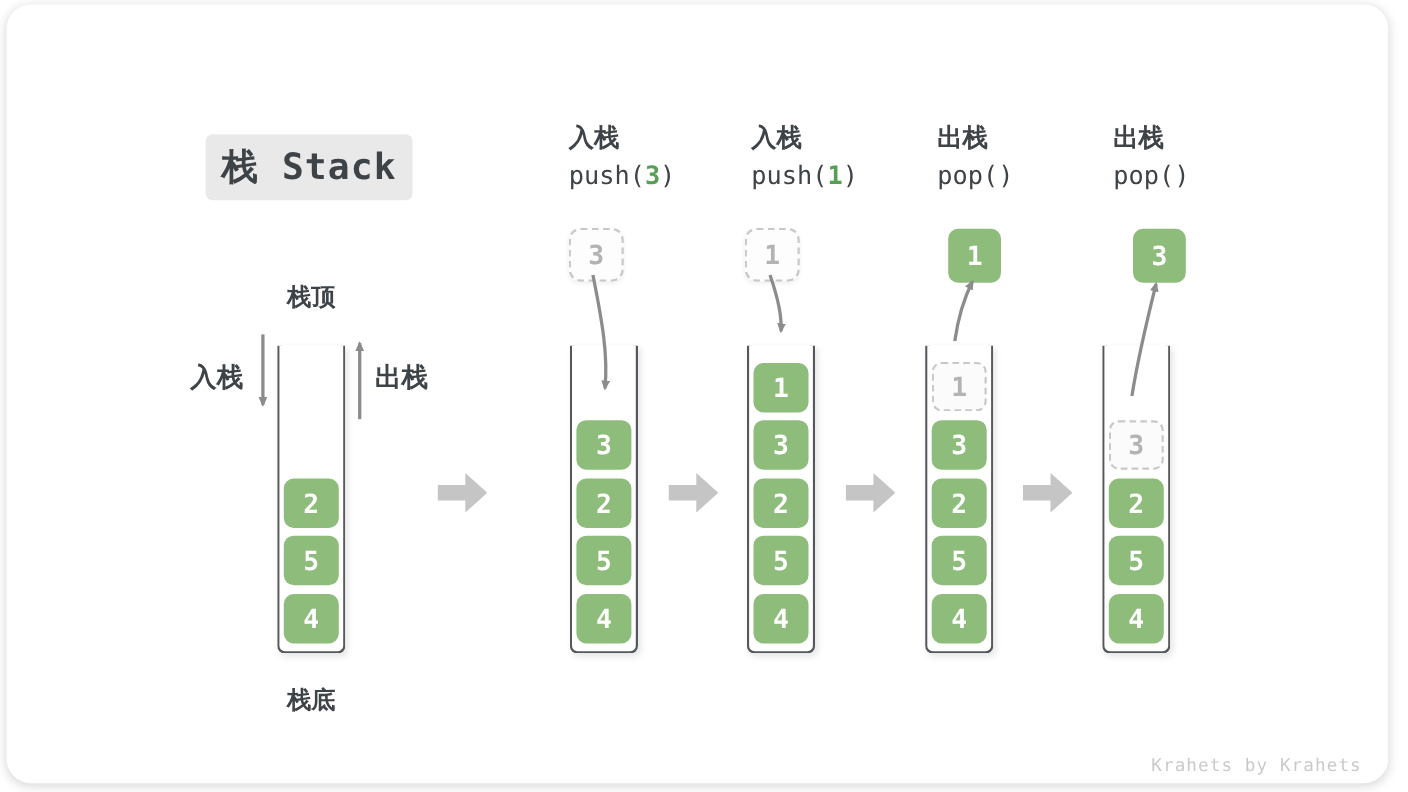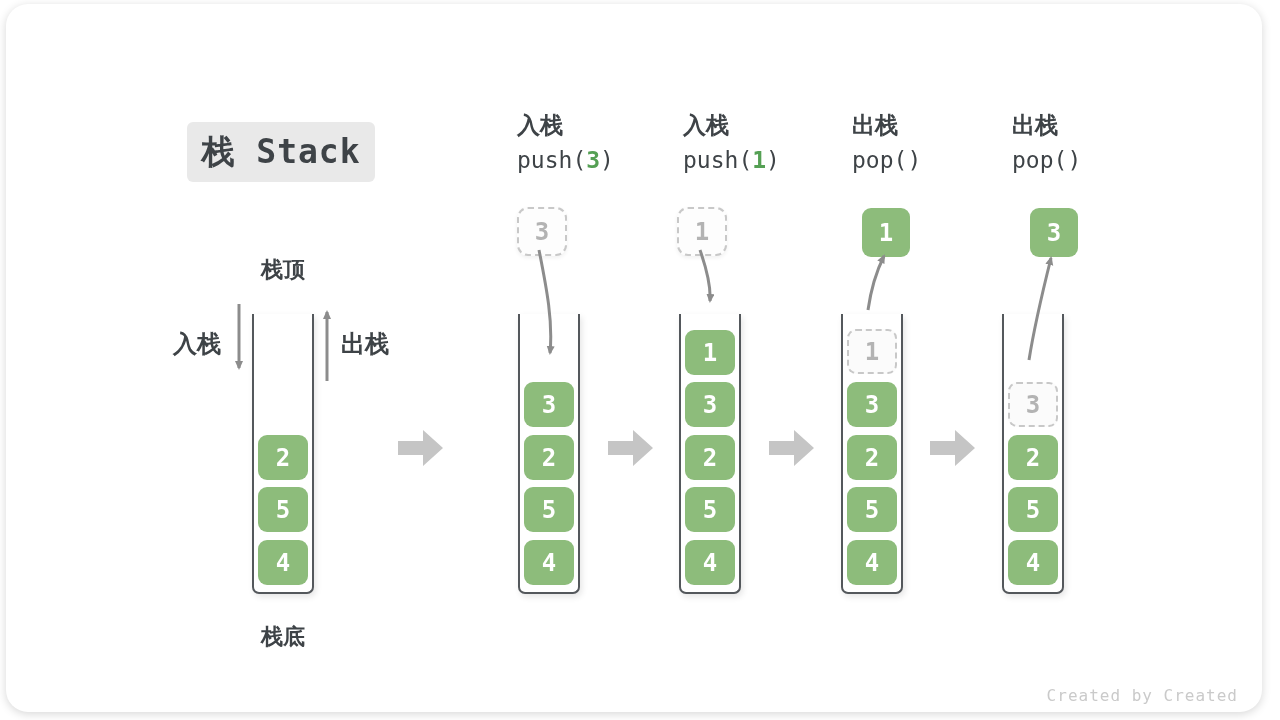--- a/index.html
+++ b/index.html
@@ -149,13 +149,13 @@
       <polygon points="0,11 25,11 25,0 45,18 25,36 25,25 0,25" style="fill:var(--block_arrow);"></polygon>
     </g>
   <g transform="translate(769,430)">
       <polygon points="0,11 25,11 25,0 45,18 25,36 25,25 0,25" style="fill:var(--block_arrow);"></polygon>
     </g>
   <g transform="translate(930,430)">
       <polygon points="0,11 25,11 25,0 45,18 25,36 25,25 0,25" style="fill:var(--block_arrow);"></polygon>
     </g>
 </svg>
 
-<div class="abs watermark">Created by Created</div>
+<div class="abs watermark">Krahets by Krahets</div>
 
 </body></html>

